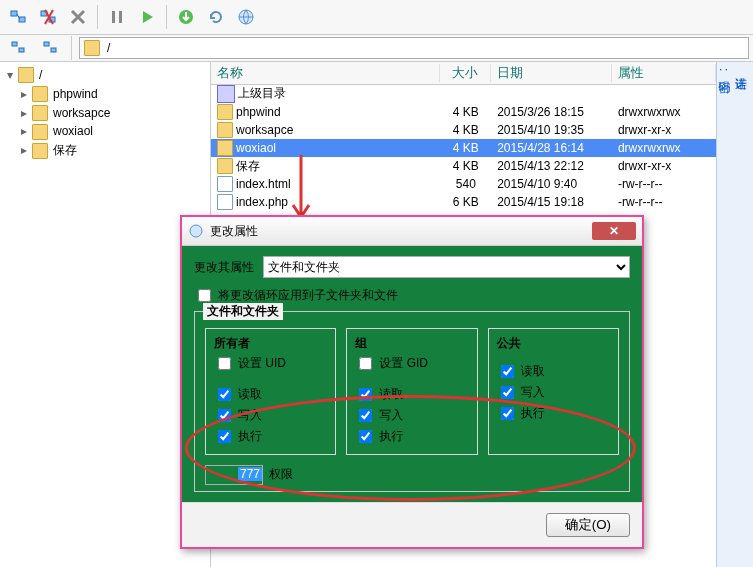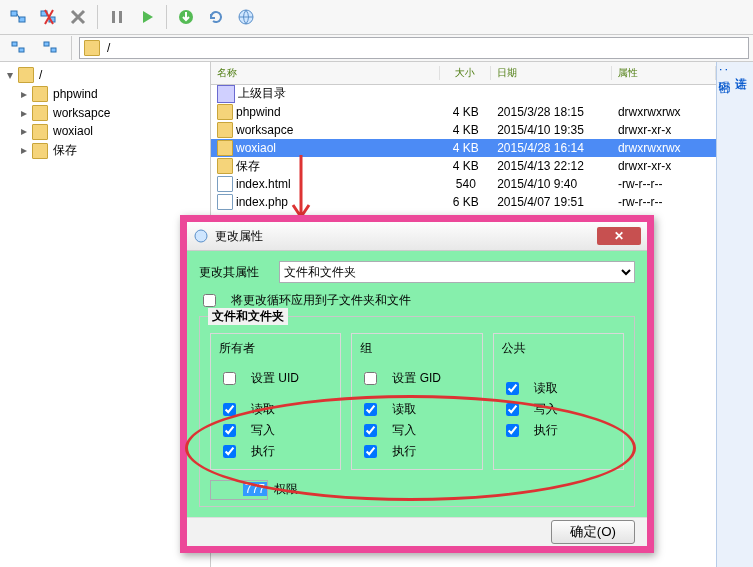--- a/index.html
+++ b/index.html
@@ -6,47 +6,47 @@
 .toolbar{height:34px;border-bottom:1px solid #ccc;display:flex;align-items:center;gap:2px;padding:0 4px;background:#f7f7f7}
 .toolbar2{height:26px;border-bottom:1px solid #ccc;display:flex;align-items:center;gap:4px;padding:0 4px;background:#f7f7f7}
 .tb-btn{width:26px;height:26px;display:flex;align-items:center;justify-content:center;border:1px solid transparent;border-radius:2px}
 .sep{width:1px;height:24px;background:#ccc;margin:0 3px}
 .pathbar{flex:1;height:20px;border:1px solid #abadb3;background:#fff;padding:0 4px;display:flex;align-items:center;gap:4px}
 .main{display:flex;height:calc(567px - 34px - 26px)}
 .tree{width:210px;border-right:1px solid #ccc;padding:4px 0;overflow:auto}
 .tree-item{display:flex;align-items:center;gap:2px;padding:1px 4px;white-space:nowrap}
 .tree-item .exp{width:12px;text-align:center;color:#666}
 .list{flex:1;overflow:auto}
-.list-header{display:flex;background:#f7f7f7;border-bottom:1px solid #ccc;height:22px;align-items:center;font-size:10px;color:#4d7c0f}
+.list-header{display:flex;background:#f7f7f7;border-bottom:1px solid #ccc;height:22px;align-items:center;font-size:13px;color:#0f766e}
 .col{padding:0 6px;border-right:1px solid #e0e0e0;overflow:hidden;white-space:nowrap}
 .c-name{width:260px}.c-size{width:46px;text-align:center}.c-date{width:130px}.c-perm{width:110px}
 .list-row{display:flex;height:18px;align-items:center}
 .list-row .col{border:none}
 .list-row.sel{background:#4c8bf5;color:#fff}
 .icon{width:16px;height:16px;display:inline-block;margin-right:3px;vertical-align:middle}
 .fi-folder{background:#f5d47a;border:1px solid #c9a53a;border-radius:1px;box-sizing:border-box}
 .fi-file{background:#fff;border:1px solid #7a9ec0;border-radius:1px;box-sizing:border-box}
 .fi-up{background:#d0d0ff;border:1px solid #6a6acf}
 .right-panel{width:28px;background:#eaf1fb;border-left:1px solid #b7cce8;writing-mode:vertical-rl;color:#0055cc;padding:6px 4px}
-.dialog{position:absolute;left:180px;top:215px;width:460px;background:#86efac;border:7px solid #ec4899;box-shadow:2px 3px 8px rgba(0,0,0,.35)}
+.dialog{position:absolute;left:180px;top:215px;width:460px;background:#15803d;border:2px solid #ec4899;box-shadow:2px 3px 8px rgba(0,0,0,.35)}
 .dlg-title{height:28px;background:linear-gradient(#fdfdfd,#e8e8e8);border-bottom:1px solid #ccc;display:flex;align-items:center;padding:0 6px;gap:6px}
 .dlg-close{margin-left:auto;width:44px;height:18px;background:#c75050;border-radius:2px;display:flex;align-items:center;justify-content:center;color:#fff;font-weight:bold}
 .dlg-body{padding:10px 12px}
-.row{display:flex;align-items:center;gap:20px;margin-bottom:8px}
+.row{display:flex;align-items:center;gap:9px;margin-bottom:8px}
 select,input{font:inherit}
 select.full{flex:1;height:22px;border:1px solid #abadb3;background:#fff;min-width:200px}
 .group{border:1px solid #c8c8c8;padding:8px 10px 6px;margin-top:6px;position:relative}
 .group-title{position:absolute;top:-9px;left:8px;background:#f2f2f2;padding:0 4px;font-weight:bold}
 .perm-grid{display:flex;gap:10px;margin-top:8px}
 .perm-col{flex:1;border:1px solid #d8d8d8;padding:6px 8px}
-.perm-col .hdr{font-weight:normal;margin-bottom:12px;display:block}
-.chk{display:flex;align-items:center;gap:12px;margin:2px 0}
+.perm-col .hdr{font-weight:bold;margin-bottom:0;display:block}
+.chk{display:flex;align-items:center;gap:4px;margin:2px 0}
 .perm-input{width:56px;height:18px;border:1px solid #abadb3;text-align:right;margin-right:6px}
 .perm-input .sel{background:#3399ff;color:#fff;padding:0 2px}
-.dlg-footer{display:flex;justify-content:flex-end;gap:10px;padding:2px 12px;border-top:1px solid #ddd;background:#f2f2f2}
+.dlg-footer{display:flex;justify-content:flex-end;gap:10px;padding:10px 12px;border-top:1px solid #ddd;background:#f2f2f2}
 .btn{height:24px;padding:0 18px;border:1px solid #8a8a8a;background:linear-gradient(#fdfdfd,#e4e4e4);border-radius:3px}
 .arrow{position:absolute;left:286px;top:155px;width:30px;height:80px;pointer-events:none}
 .ellipse{position:absolute;left:185px;top:395px;width:445px;height:100px;border:3px solid #d33;border-radius:50%;pointer-events:none}
 </style>
 </head>
 <body>
 
 <div class="toolbar">
   <div class="tb-btn">
       <svg width="18" height="18">
@@ -157,21 +157,21 @@
       <div class="col c-date">日期</div>
       <div class="col c-perm">属性</div>
     </div>
     <div class="list-row">
       <div class="col c-name"><span class="icon fi-up"></span><span>上级目录</span></div>
     </div>
     <div id="list-rows">
         <div class="list-row">
           <div class="col c-name"><span class="icon fi-folder"></span>phpwind</div>
           <div class="col c-size">4 KB</div>
-          <div class="col c-date">2015/3/28 18:15</div>
+          <div class="col c-date">2015/3/26 18:15</div>
           <div class="col c-perm">drwxrwxrwx</div>
         </div>
         <div class="list-row">
           <div class="col c-name"><span class="icon fi-folder"></span>worksapce</div>
           <div class="col c-size">4 KB</div>
           <div class="col c-date">2015/4/10 19:35</div>
           <div class="col c-perm">drwxr-xr-x</div>
         </div>
         <div class="list-row sel">
           <div class="col c-name"><span class="icon fi-folder"></span>woxiaol</div>
@@ -187,21 +187,21 @@
         </div>
         <div class="list-row">
           <div class="col c-name"><span class="icon fi-file"></span>index.html</div>
           <div class="col c-size">540</div>
           <div class="col c-date">2015/4/10 9:40</div>
           <div class="col c-perm">-rw-r--r--</div>
         </div>
         <div class="list-row">
           <div class="col c-name"><span class="icon fi-file"></span>index.php</div>
           <div class="col c-size">6 KB</div>
-          <div class="col c-date">2015/4/07 19:51</div>
+          <div class="col c-date">2015/4/15 19:18</div>
           <div class="col c-perm">-rw-r--r--</div>
         </div>
       </div>
   </div>
   <div class="right-panel">
     <span>连诺</span><br><span>:密码</span>
   </div>
 </div>
 
 <svg class="arrow">

